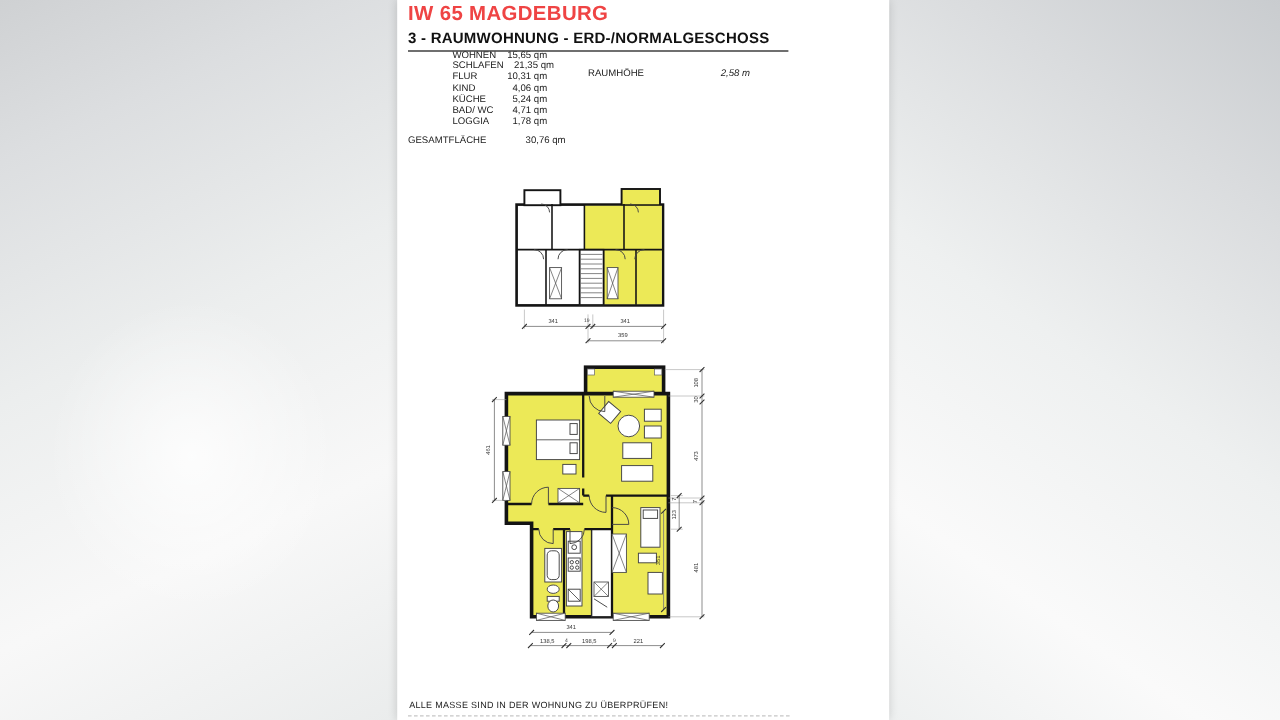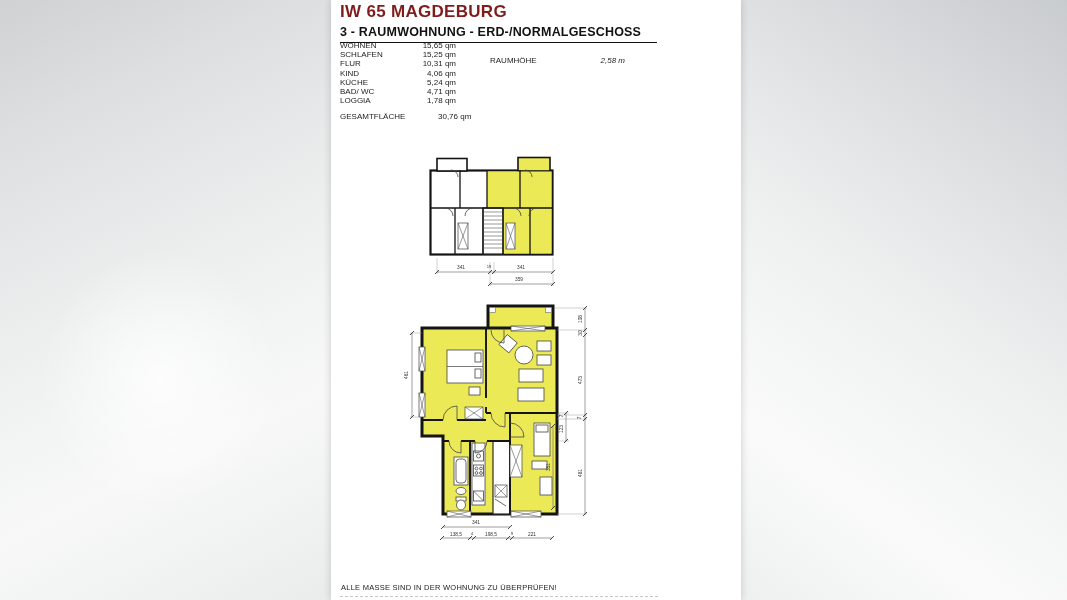--- a/index.html
+++ b/index.html
@@ -9,24 +9,24 @@
   .bg{position:absolute;top:0;height:600px;}
   .bg-left{left:0;width:331px;
     background:linear-gradient(155deg,#cfd1d3 0%,#dcdee0 18%,#eceeee 45%,#f8f8f8 72%,#eaecec 100%);}
   .bg-left:after{content:"";position:absolute;left:40px;top:250px;width:240px;height:260px;
     background:radial-gradient(closest-side,rgba(255,255,255,.8),rgba(255,255,255,0));}
   .bg-right{left:741px;width:326px;
     background:linear-gradient(215deg,#c9cccf 0%,#dadcde 22%,#eef0f0 50%,#fafafa 78%,#eef0f0 100%);}
   .doc{position:absolute;left:331px;top:0;width:410px;height:600px;background:#ffffff;
        box-shadow:0 0 8px rgba(0,0,0,.18);}
   .hdr{position:absolute;left:9px;top:3px;width:317px;border-bottom:1.6px solid #111;padding-bottom:3px;}
-  .title{font-size:17px;font-weight:bold;color:#7f1d1d;letter-spacing:.3px;line-height:18px;}
+  .title{font-size:17px;font-weight:bold;color:#ef4444;letter-spacing:.3px;line-height:18px;}
   .subtitle{font-size:12.5px;font-weight:bold;color:#111;margin-top:4px;letter-spacing:.2px;}
   .rooms{position:absolute;left:9px;top:41px;width:116px;font-size:8px;color:#222;}
-  .r{display:flex;justify-content:space-between;line-height:9.2px;}
+  .r{display:flex;justify-content:space-between;line-height:9.2px;margin-left:37px;}
   .rv{text-align:right;min-width:42px;}
   .rheight{position:absolute;left:159px;top:56px;font-size:8px;color:#222;display:flex;line-height:9.2px;text-align:right;}
   .rheight .rv2{position:absolute;left:75px;width:60px;font-style:italic;}
   .total{position:absolute;left:9px;top:112px;width:116px;display:flex;justify-content:space-between;
          font-size:8px;color:#222;line-height:9.2px;gap:24px;}
   .fnote{position:absolute;left:10px;top:583px;font-size:7.5px;color:#222;letter-spacing:.25px;}
   .fline{position:absolute;left:9px;top:596px;width:318px;border-top:1px dashed #c6c6c6;}
   svg{position:absolute;overflow:visible;}
   .ovw{fill:#fff;stroke:#141414;stroke-width:2.2;}
   .ovb{fill:#fff;stroke:#141414;stroke-width:1.6;}
@@ -62,21 +62,21 @@
       <div class="subtitle">3 - RAUMWOHNUNG - ERD-/NORMALGESCHOSS</div>
     </div>
 
     <div class="rooms">
       <div class="r">
           <span>WOHNEN</span>
           <span class="rv">15,65 qm</span>
         </div>
       <div class="r">
           <span>SCHLAFEN</span>
-          <span class="rv">15,25 qm</span>
+          <span class="rv">21,35 qm</span>
         </div>
       <div class="r">
           <span>FLUR</span>
           <span class="rv">10,31 qm</span>
         </div>
       <div class="r">
           <span>KIND</span>
           <span class="rv">4,06 qm</span>
         </div>
       <div class="r">

